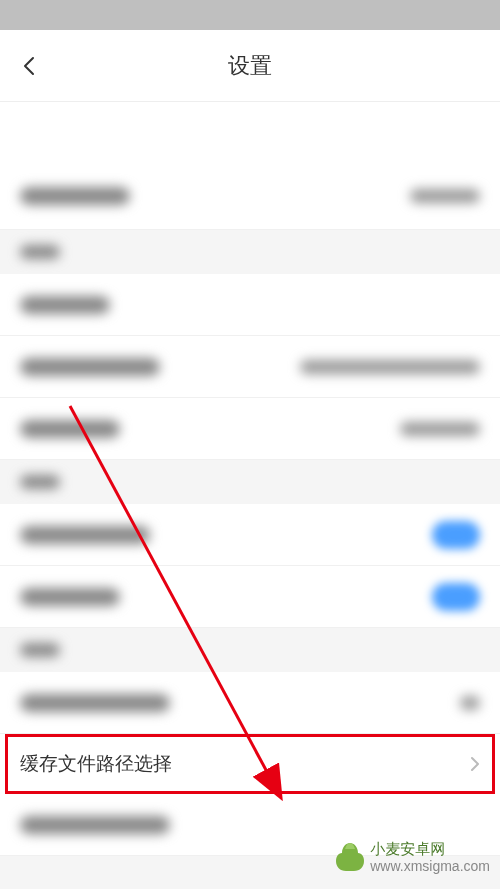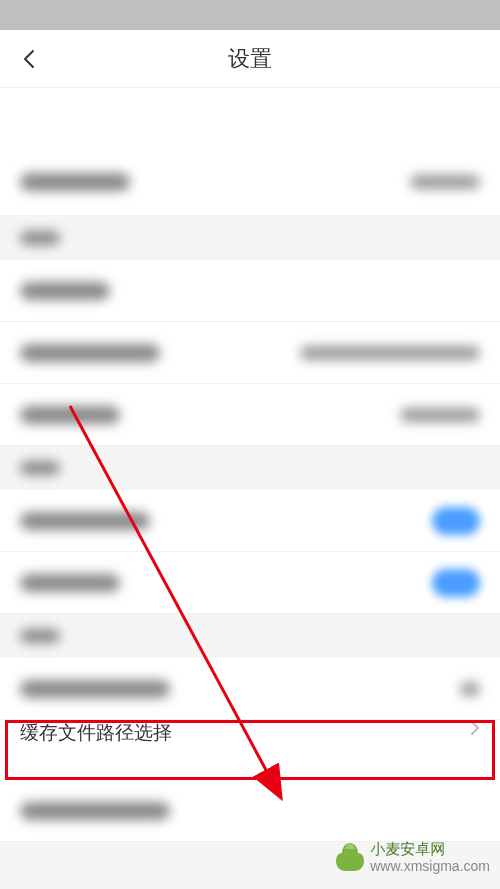--- a/index.html
+++ b/index.html
@@ -14,21 +14,21 @@
       background: #f5f5f5;
       position: relative;
       overflow: hidden;
     }
     .status-bar {
       height: 30px;
       background: #bfbfbf;
       width: 100%;
     }
     .header {
-      height: 58px;
+      height: 72px;
       background: #ffffff;
       display: flex;
       align-items: center;
       position: relative;
       border-bottom: 1px solid #eee;
     }
     .back-btn {
       position: absolute;
       left: 18px;
       top: 50%;
@@ -98,21 +98,21 @@
       height: 28px;
       background: #4a9eff;
       border-radius: 14px;
       position: relative;
       filter: blur(5px);
     }
     .highlighted-row {
       height: 60px;
       background: #ffffff;
       display: flex;
-      align-items: flex-start;
+      align-items: center;
       justify-content: space-between;
       padding: 0 20px;
       position: relative;
     }
     .highlight-box {
       position: absolute;
       left: 5px;
       right: 5px;
       top: 0;
       bottom: 0;

